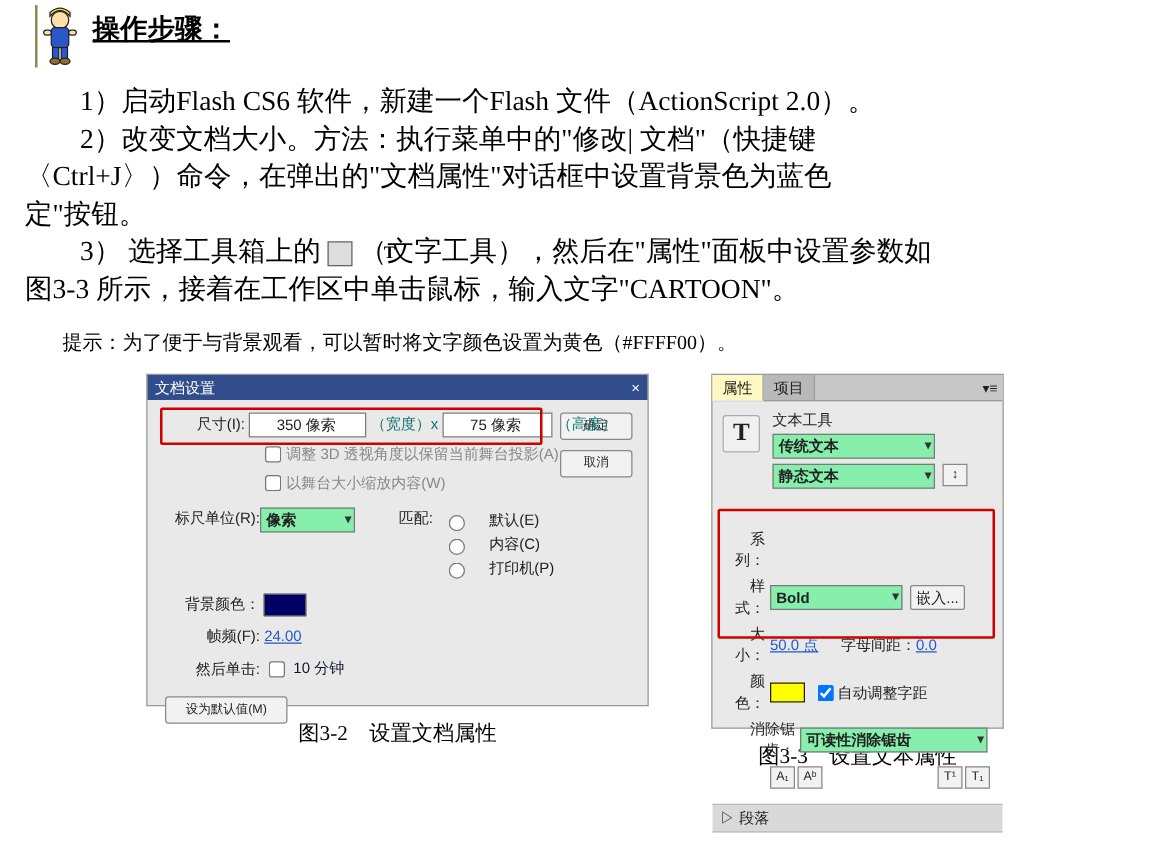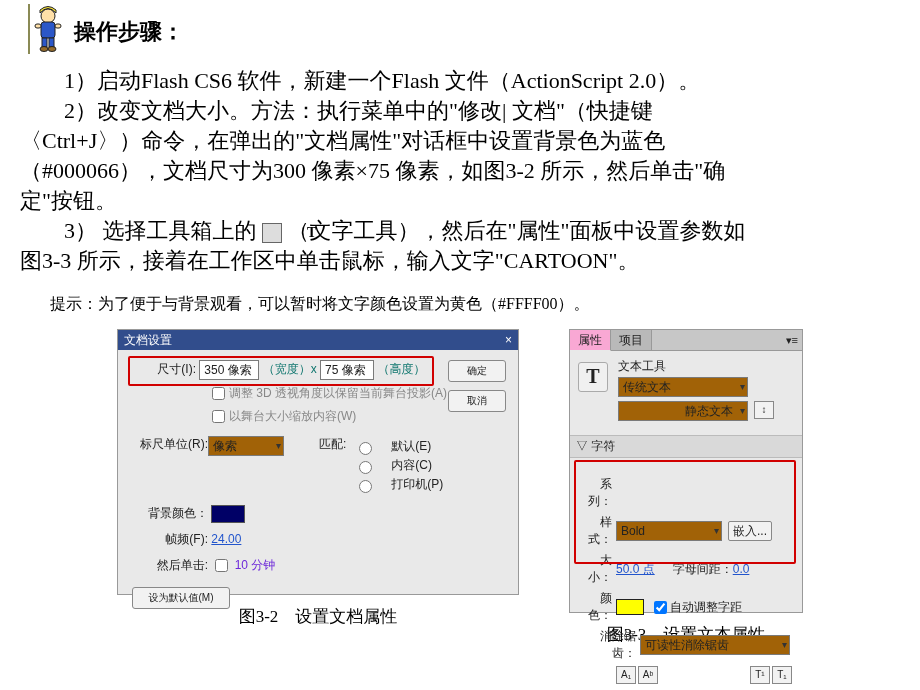--- a/index.html
+++ b/index.html
@@ -7,21 +7,21 @@
     height: 690px;
     margin: 0;
     padding: 0;
     font-family: "SimSun", serif;
     font-size: 18px;
     background: #fff;
     overflow: hidden;
     box-sizing: border-box;
   }
   .content { padding: 8px 20px 0 20px; }
-  .title-row { display:flex; align-items:center; margin-bottom:10px; }
+  .title-row { display:flex; margin-bottom:10px;text-decoration:underline; }
   .mascot {
     width: 50px; height: 48px;
     margin-right: 4px;
     position: relative;
   }
   .mascot svg { position:absolute; top:-4px; left:0; }
   .title-text { font-size: 22px; font-weight: bold; }
   .para { line-height: 30px; font-size: 22px; margin:0; }
   .indent { text-indent: 2em; }
   .tip { font-size: 16px; margin: 18px 0 14px 30px; }
@@ -36,48 +36,48 @@
     font-family:"Microsoft YaHei","SimSun",sans-serif;
     font-size:12px;
     color:#222;
   }
   .dlg1 { width:400px; height:264px; position:relative; }
   .dlg1 .titlebar { background:#314d8c; color:#fff; height:20px; line-height:20px; padding:0 6px; font-size:12px; display:flex; justify-content:space-between; }
   .dlg1 .body { padding:10px 10px 8px 14px; position:relative; }
   .rowlbl { display:inline-block; width:64px; text-align:right; font-size:12px; color:#222; }
   .inp {
     display:inline-block; background:#fff; border:1px solid #7a7a7a;
-    height:18px; line-height:18px; padding:0 4px; font-size:12px;
+    height:18px; line-height:18px; padding:0 21px; font-size:12px;
     vertical-align:middle;
   }
   .paren { color:#0f766e; font-size:12px; }
   .redbox { position:absolute; border:2px solid #d10000; border-radius:2px; pointer-events:none; }
   .btn {
     display:block; width:56px; height:20px; line-height:20px;
     text-align:center; border:1px solid #888; border-radius:3px;
     background:#f2f2f2; font-size:10px; margin-bottom:8px;
   }
   .dlg1-right { position:absolute; right:12px; top:10px; }
   .chk { display:flex; align-items:center; font-size:12px; color:#888; margin:4px 0 2px 76px; }
   .chk input { margin-right:4px; }
   .radiorow { margin:2px 0; display:flex; align-items:center;gap:15px; }
   .radiorow input { margin-right:4px; }
   .swatch { display:inline-block; width:32px; height:16px; background:#000066; border:1px solid #555; vertical-align:middle; }
   .select {
-    display:inline-block; background:#a16207; border:1px solid #7a7a7a;
+    display:inline-block; background:#86efac; border:1px solid #7a7a7a;
     height:18px; line-height:18px; padding:0 14px 0 4px; font-size:12px;
-    position:relative; vertical-align:middle;
+    position:relative; vertical-align:middle;font-weight:bold;
   }
   .select::after {
     content:"▾"; position:absolute; right:2px; top:0; font-size:10px; color:#333;
   }
   .dlg2 { width:232px; height:282px; position:relative; }
   .dlg2 .tabs { display:flex; background:#c7c7c7; height:20px; font-size:12px; border-bottom:1px solid #999; }
   .dlg2 .tab { padding:2px 8px; background:#b9b9b9; border-right:1px solid #999; }
-  .dlg2 .tab.active { background:#f9a8d4; border-bottom:1px solid #e9e9e9; margin-bottom:-1px; }
+  .dlg2 .tab.active { background:#fef9c3; border-bottom:1px solid #e9e9e9; margin-bottom:-1px; }
   .dlg2 .tabsp { flex:1; }
   .dlg2 .tabsf { font-size:11px; padding:4px 4px 0 0; }
   .dlg2 .body { padding:8px 8px; }
   .dlg2 .toolrow { display:flex; align-items:center; height:36px; }
   .dlg2 .Ticon { width:28px; height:28px; border:1px solid #aaa; border-radius:3px; background:#f0f0f0; font-family:"Times New Roman",serif; font-size:20px; font-weight:bold; text-align:center; line-height:26px; margin-right:10px; }
   .dlg2 .toolname { font-size:12px; margin-bottom:2px; }
   .secthdr { display:flex; align-items:center; background:#d9d9d9; border-top:1px solid #bbb; border-bottom:1px solid #bbb; padding:2px 6px; font-size:12px; }
   .formrow { display:flex; align-items:center; margin:4px 0; font-size:12px; }
   .formrow .lab { width:34px; text-align:right; margin-right:4px; }
   .yellowsw { width:26px; height:14px; background:#ffff00; border:1px solid #222; }
@@ -106,21 +106,20 @@
         <ellipse cx="24" cy="45" rx="4" ry="2.5" fill="#946b2b" stroke="#222"></ellipse>
         <ellipse cx="32" cy="45" rx="4" ry="2.5" fill="#946b2b" stroke="#222"></ellipse>
       </svg>
     </div>
     <div class="title-text">操作步骤：</div>
   </div>
 
   <p class="para indent">1）启动Flash CS6 软件，新建一个Flash 文件（ActionScript 2.0）。</p>
   <p class="para indent">2）改变文档大小。方法：执行菜单中的"修改| 文档"（快捷键</p>
   <p class="para">〈Ctrl+J〉）命令，在弹出的"文档属性"对话框中设置背景色为蓝色</p>
-  <p class="para">（#000066），文档尺寸为300 像素×75 像素，如图3-2 所示，然后单击"确</p>
   <p class="para">定"按钮。</p>
   <p class="para" style="text-indent:2em;">
     <span>3） 选择工具箱上的</span>
     <span style="display:inline-block;width:18px;height:18px;border:1px solid #666;background:#ddd;vertical-align:middle;text-align:center;font-family:'Times New Roman',serif;font-size:14px;line-height:18px;font-weight:bold;">T</span>
     <span>（文字工具），然后在"属性"面板中设置参数如</span>
   </p>
   <p class="para">图3-3 所示，接着在工作区中单击鼠标，输入文字"CARTOON"。</p>
 
   <div class="tip">提示：为了便于与背景观看，可以暂时将文字颜色设置为黄色（#FFFF00）。</div>
 
@@ -184,21 +183,21 @@
           </div>
 
           <div style="margin-top:8px;">
             <span class="rowlbl" style="width:76px;">帧频(F):</span>
             <span class="link">24.00</span>
           </div>
 
           <div style="margin-top:8px;">
             <span class="rowlbl" style="width:76px;">然后单击:</span>
             <input type="checkbox" style="vertical-align: middle;">
-            <span style="color:#6d28d9;">10 分钟</span>
+            <span style="color:#0f172a;">10 分钟</span>
           </div>
 
           <div style="margin-top:12px;">
             <span class="btn" style="display:inline-block;width:96px;">设为默认值(M)</span>
           </div>
         </div>
       </div>
       <div class="caption">图3-2　设置文档属性</div>
     </div>
 
@@ -212,25 +211,24 @@
         </div>
         <div class="body">
           <div class="toolrow">
             <div class="Ticon">T</div>
             <div style="flex:1;">
               <div class="toolname">文本工具</div>
               <span class="select" style="width:110px;">传统文本</span>
             </div>
           </div>
           <div style="margin:6px 0 6px 40px; display:flex;">
-            <span class="select" style="width:110px;text-align:right;">静态文本</span>
+            <span class="select" style="width:110px;">静态文本</span>
             <span class="smallicon" style="margin-left:6px;">↕</span>
           </div>
         </div>
-        <div class="secthdr">▽ 字符</div>
         <div class="body" style="position:relative; padding-top:14px;">
           <div class="redbox" style="left:4px;top:2px;width:218px;height:100px;"></div>
 
           <div class="formrow">
             <span class="lab">系列：</span>
           </div>
           <div class="formrow">
             <span class="lab">样式：</span>
             <span class="select" style="width:86px;">Bold</span>
             <span class="tinybtn" style="margin-left:6px;">嵌入...</span>

